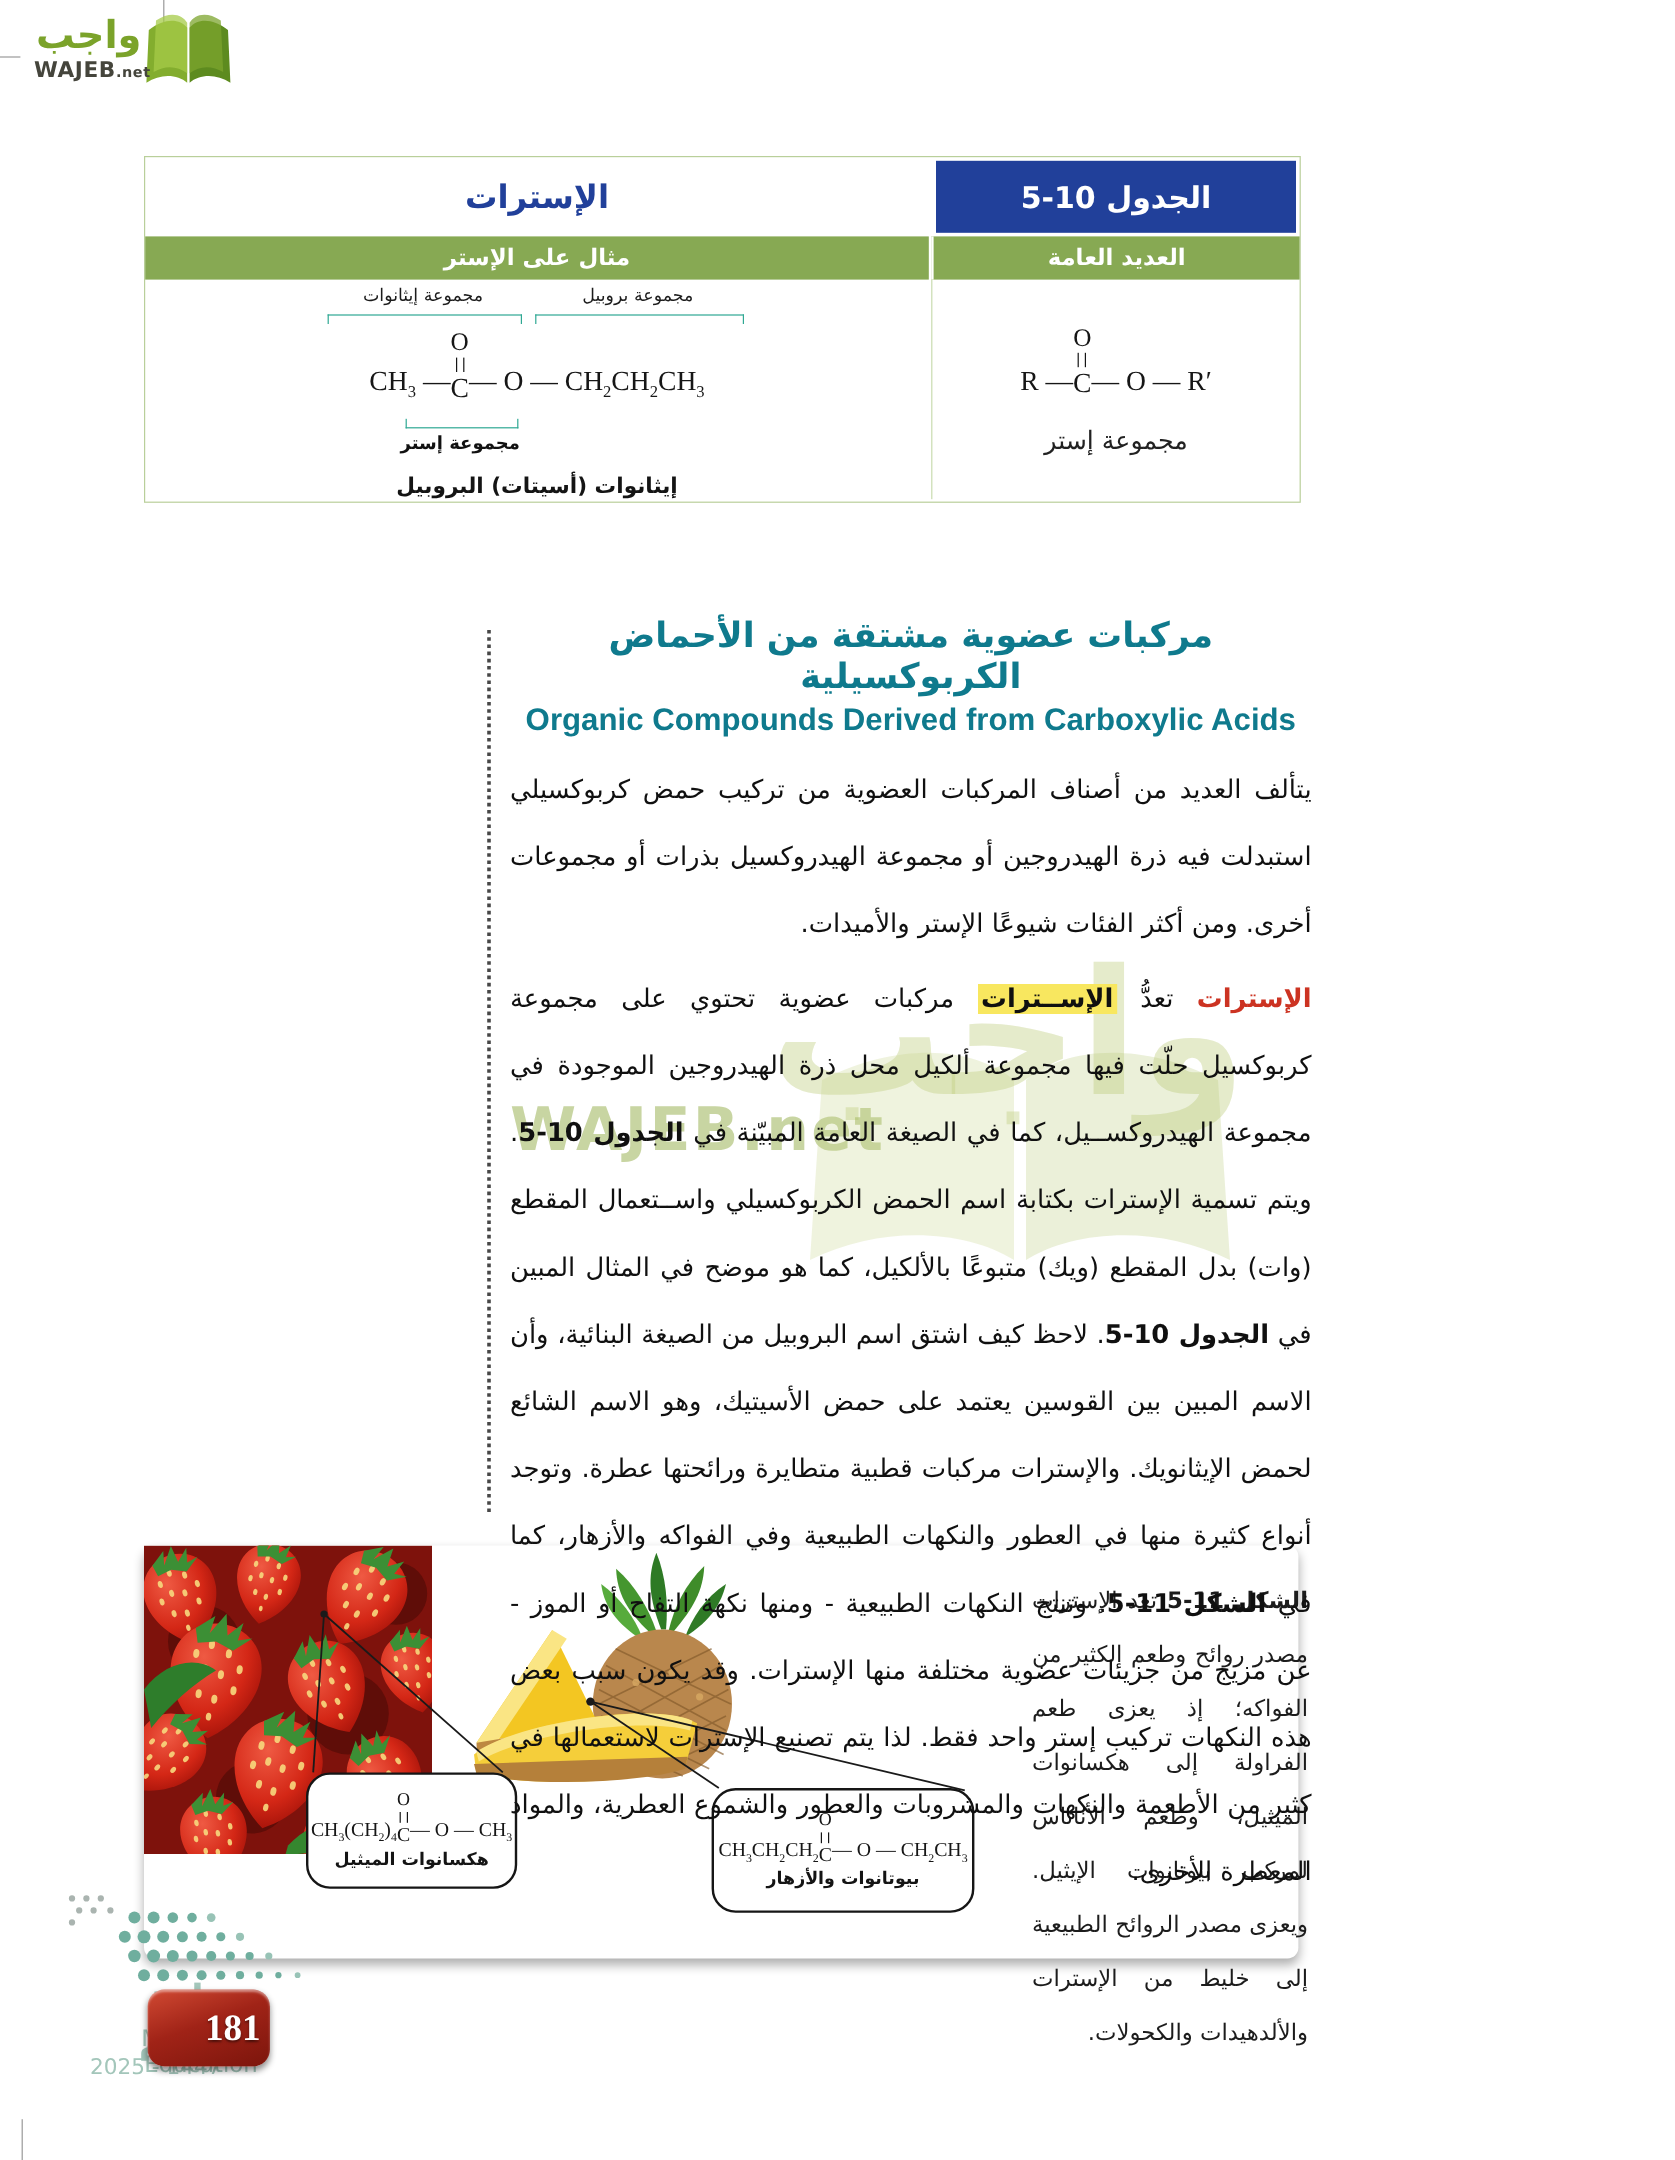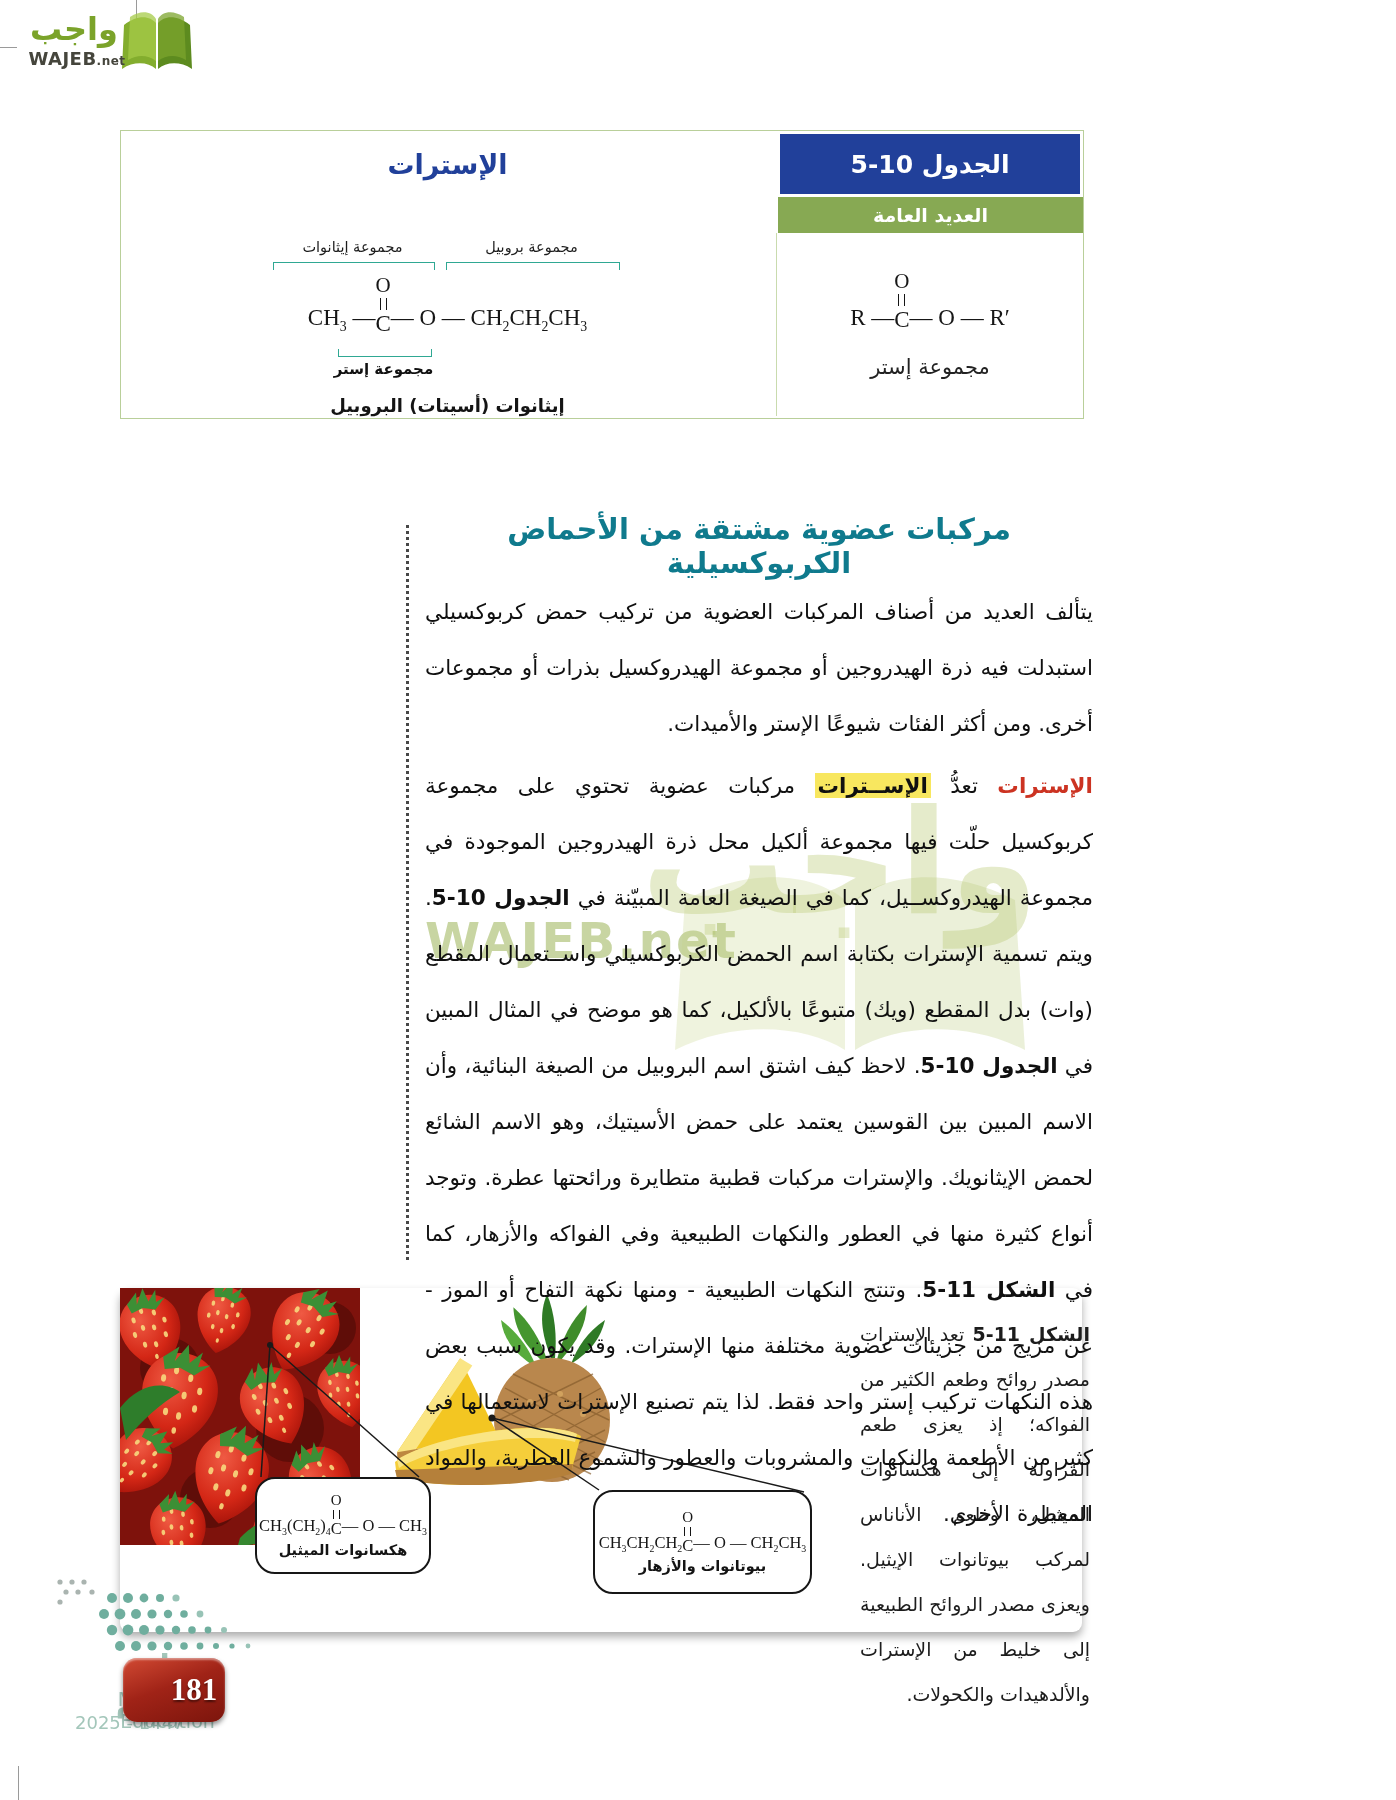--- a/index.html
+++ b/index.html
@@ -126,20 +126,21 @@
   <div class="abs wm wm-ar">واجب</div>
   <div class="abs wm wm-latin">WAJEB.net</div>
   <svg class="abs wm wm-book" width="440" height="210" viewBox="0 0 86 42">
     <path d="M10,8 C24,1 36,3 42,8 L42,38 C34,33 20,32 8,38 Z" fill="rgba(196,210,135,.6)"></path>
     <path d="M76,8 C62,1 50,3 44,8 L44,38 C52,33 66,32 78,38 Z" fill="rgba(180,198,115,.6)"></path>
   </svg>
 
   <div class="abs estertable">
     <div class="c-title">الإسترات</div>
     <div class="c-badge">الجدول 10-5</div>
+    <div class="c-h-ex">مثال على الإستر</div>
     <div class="c-h-gen">العديد العامة</div>
 
     <div class="c-b-ex">
       <div class="exwrap">
         <div class="lbl lbl-eth">مجموعة إيثانوات</div>
         <div class="lbl lbl-pro">مجموعة بروبيل</div>
         <div class="br br-top b1"></div>
         <div class="br br-top b2"></div>
         <div class="chem chem-main chem-ex">
           <span>CH<sub>3</sub> —</span>
@@ -159,20 +160,21 @@
         <span>— O — R′</span>
       </div>
       <div class="gen-label">مجموعة إستر</div>
     </div>
   </div>
 
   <div class="abs dotline"></div>
 
   <div class="abs content">
     <h1 class="h-ar">مركبات عضوية مشتقة من الأحماض الكربوكسيلية</h1>
+    <h2 class="h-en">Organic Compounds Derived from Carboxylic Acids</h2>
     <p class="para">يتألف العديد من أصناف المركبات العضوية من تركيب حمض كربوكسيلي استبدلت فيه ذرة الهيدروجين أو مجموعة الهيدروكسيل بذرات أو مجموعات أخرى. ومن أكثر الفئات شيوعًا الإستر والأميدات.</p>
     <p class="para"><span class="seg-keyword">الإسترات</span><span> تعدُّ </span><span class="seg-highlight">الإســترات</span><span> مركبات عضوية تحتوي على مجموعة كربوكسيل حلّت فيها مجموعة ألكيل محل ذرة الهيدروجين الموجودة في مجموعة الهيدروكســيل، كما في الصيغة العامة المبيّنة في </span><span class="seg-bold">الجدول 10-5</span><span>. ويتم تسمية الإسترات بكتابة اسم الحمض الكربوكسيلي واســتعمال المقطع (وات) بدل المقطع (ويك) متبوعًا بالألكيل، كما هو موضح في المثال المبين في </span><span class="seg-bold">الجدول 10-5</span><span>. لاحظ كيف اشتق اسم البروبيل من الصيغة البنائية، وأن الاسم المبين بين القوسين يعتمد على حمض الأسيتيك، وهو الاسم الشائع لحمض الإيثانويك. والإسترات مركبات قطبية متطايرة ورائحتها عطرة. وتوجد أنواع كثيرة منها في العطور والنكهات الطبيعية وفي الفواكه والأزهار، كما في </span><span class="seg-bold">الشكل 11-5</span><span>. وتنتج النكهات الطبيعية - ومنها نكهة التفاح أو الموز - عن مزيج من جزيئات عضوية مختلفة منها الإسترات. وقد يكون سبب بعض هذه النكهات تركيب إستر واحد فقط. لذا يتم تصنيع الإسترات لاستعمالها في كثير من الأطعمة والنكهات والمشروبات والعطور والشموع العطرية، والمواد المعطرة الأخرى.</span></p>
   </div>
 
   <div class="abs figure">
 
     <svg style="left:0;top:0;" width="240" height="257" viewBox="0 0 240 257" preserveAspectRatio="none">
       <rect width="240" height="257" fill="#7e120c"></rect>
       <defs>
         <radialGradient id="sg" cx="35%" cy="30%" r="80%">

